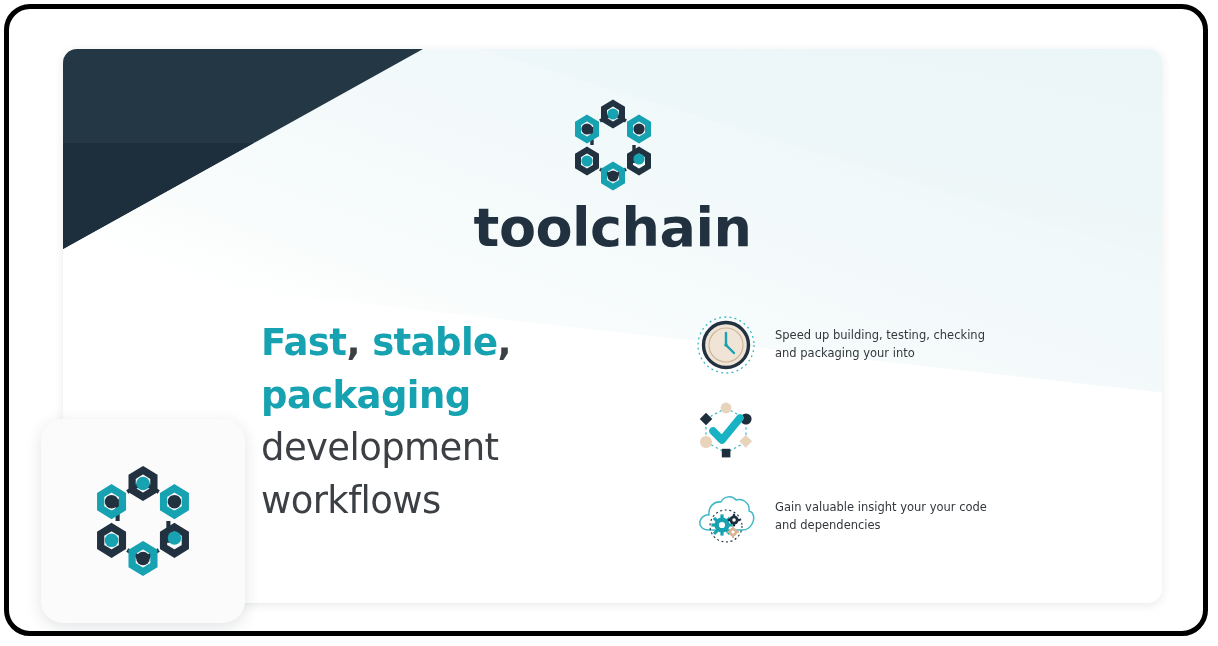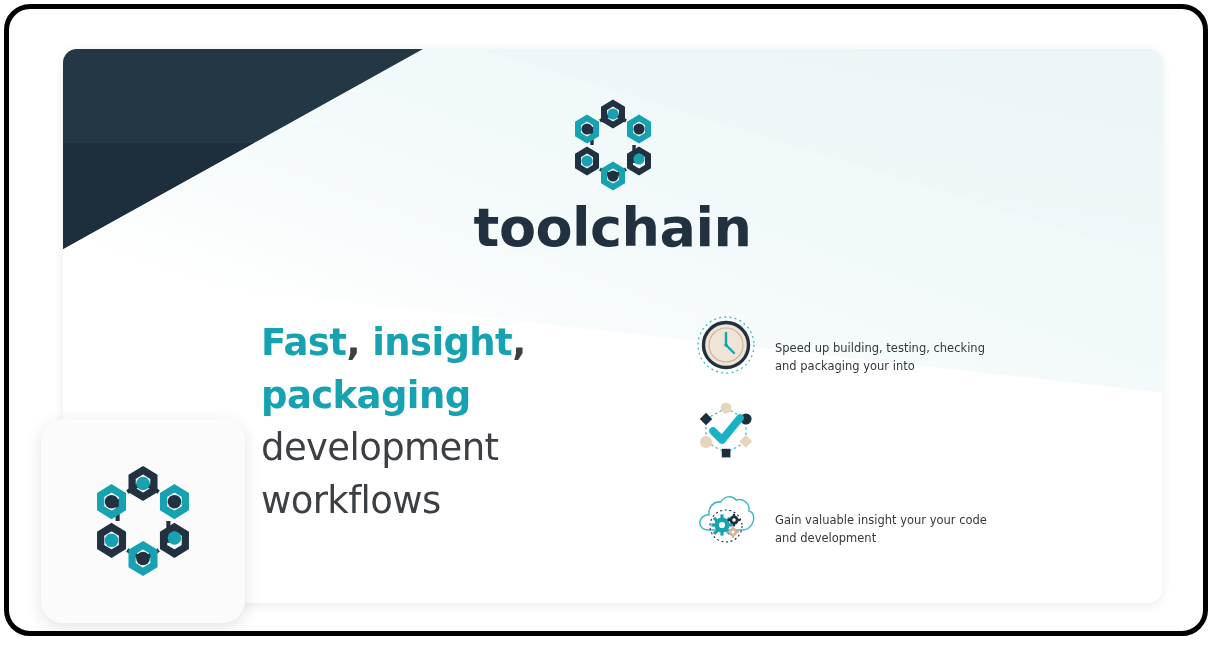--- a/index.html
+++ b/index.html
@@ -115,21 +115,21 @@
 
   
   .features {
     position: absolute;
     left: 632px;
     top: 265px;
     width: 330px;
   }
   .feature-row {
     display: flex;
-    align-items: flex-end;
+    align-items: center;
     margin-bottom: 24px;
     min-height: 62px;
   }
   .feature-icon {
     flex: 0 0 62px;
     width: 62px;
     height: 62px;
     margin-right: 18px;
   }
   .feature-text {
@@ -198,21 +198,21 @@
         <circle cx="69" cy="30" r="5.6" fill="#22313f"></circle>
         <circle cx="69" cy="60" r="5.6" fill="#17a2b2"></circle>
         <circle cx="43" cy="77" r="5.6" fill="#22313f"></circle>
         <circle cx="17" cy="62" r="5.6" fill="#17a2b2"></circle>
         <circle cx="17" cy="30" r="5.6" fill="#22313f"></circle>
       </svg>
       <div class="wordmark">toolchain</div>
     </div>
 
     <div class="headline">
-      <span class="accent">Fast</span><span class="punct">, </span><span class="accent">insight</span><span class="punct">, </span><span class="accent">packaging</span><br>
+      <span class="accent">Fast</span><span class="punct">, </span><span class="accent">stable</span><span class="punct">, </span><span class="accent">packaging</span><br>
       <span>development workflows</span><br>
     </div>
 
     <div class="features">
 
       <div class="feature-row">
         <svg class="feature-icon" viewBox="0 0 62 62">
           <circle cx="31" cy="31" r="28" fill="none" stroke="#3fb9c6" stroke-width="1.3" stroke-dasharray="2 3.2"></circle>
           <circle cx="31" cy="31" r="22.5" fill="#efe4d6" stroke="#22313f" stroke-width="3.4"></circle>
           <circle cx="31" cy="31" r="17" fill="none" stroke="#cdb79d" stroke-width="1.2"></circle>
@@ -280,21 +280,21 @@
             <circle cx="38" cy="46" r="4.2"></circle>
             <rect x="37" y="40.3" width="2" height="3"></rect>
             <rect x="37" y="49" width="2" height="3"></rect>
             <rect x="32.3" y="45" width="3" height="2"></rect>
             <rect x="40.8" y="45" width="3" height="2"></rect>
           </g>
           <circle cx="38" cy="46" r="1.6" fill="#ffffff"></circle>
         </svg>
         <div class="feature-text">
           <span class="ln">Gain valuable insight your your code</span>
-          <span class="ln">and development</span>
+          <span class="ln">and dependencies</span>
         </div>
       </div>
 
     </div>
   </div>
 
   <div class="logo-tile">
     <svg width="104" height="112" viewBox="0 0 86 92">
       <g stroke="#22313f" stroke-width="3.4" fill="none">
         <line x1="30" y1="22" x2="43" y2="14"></line>

